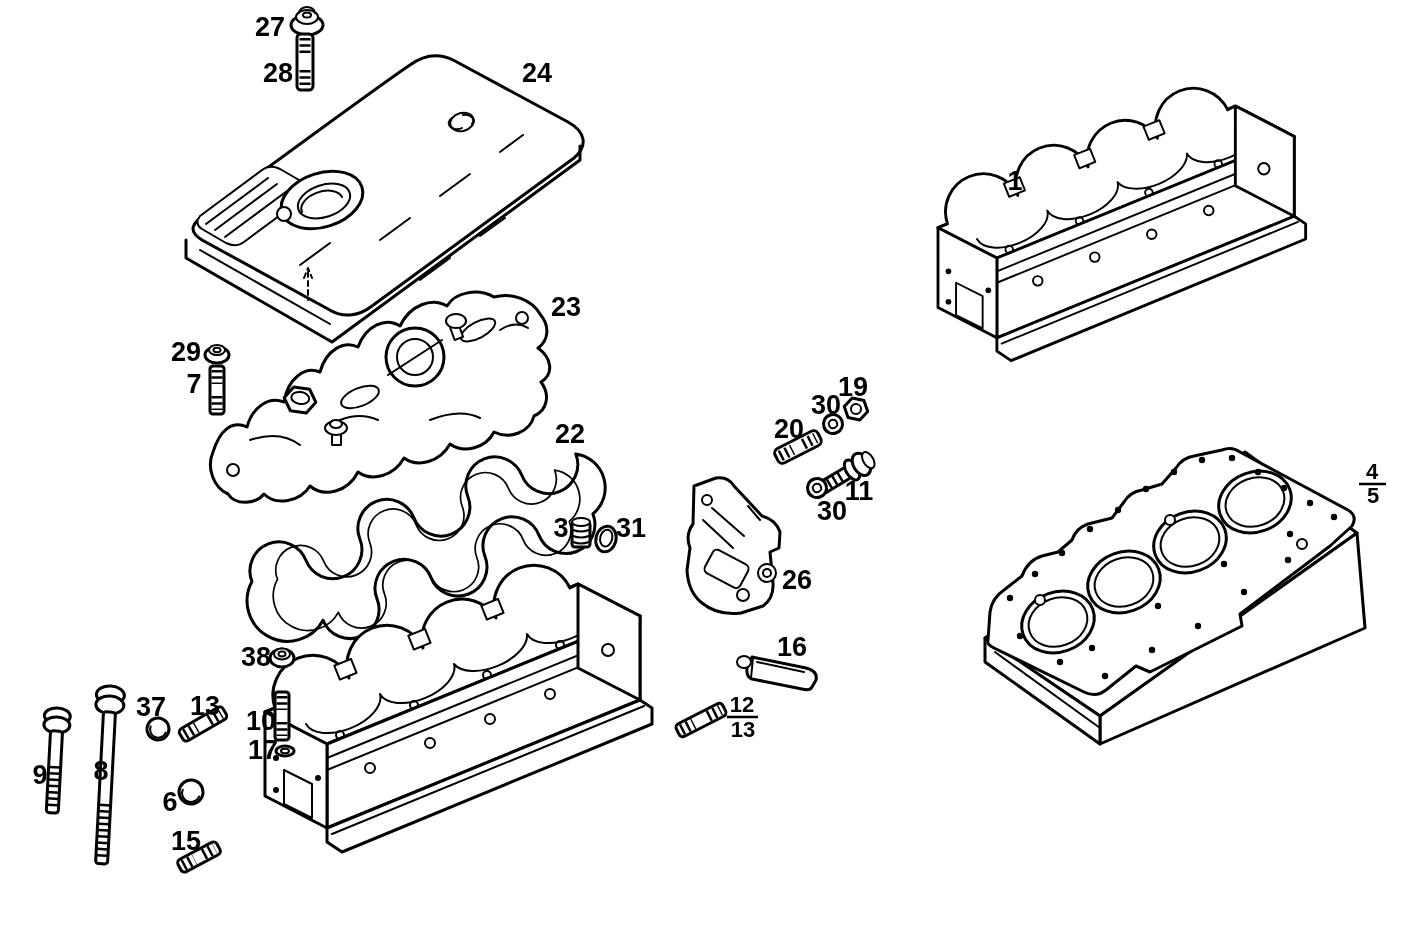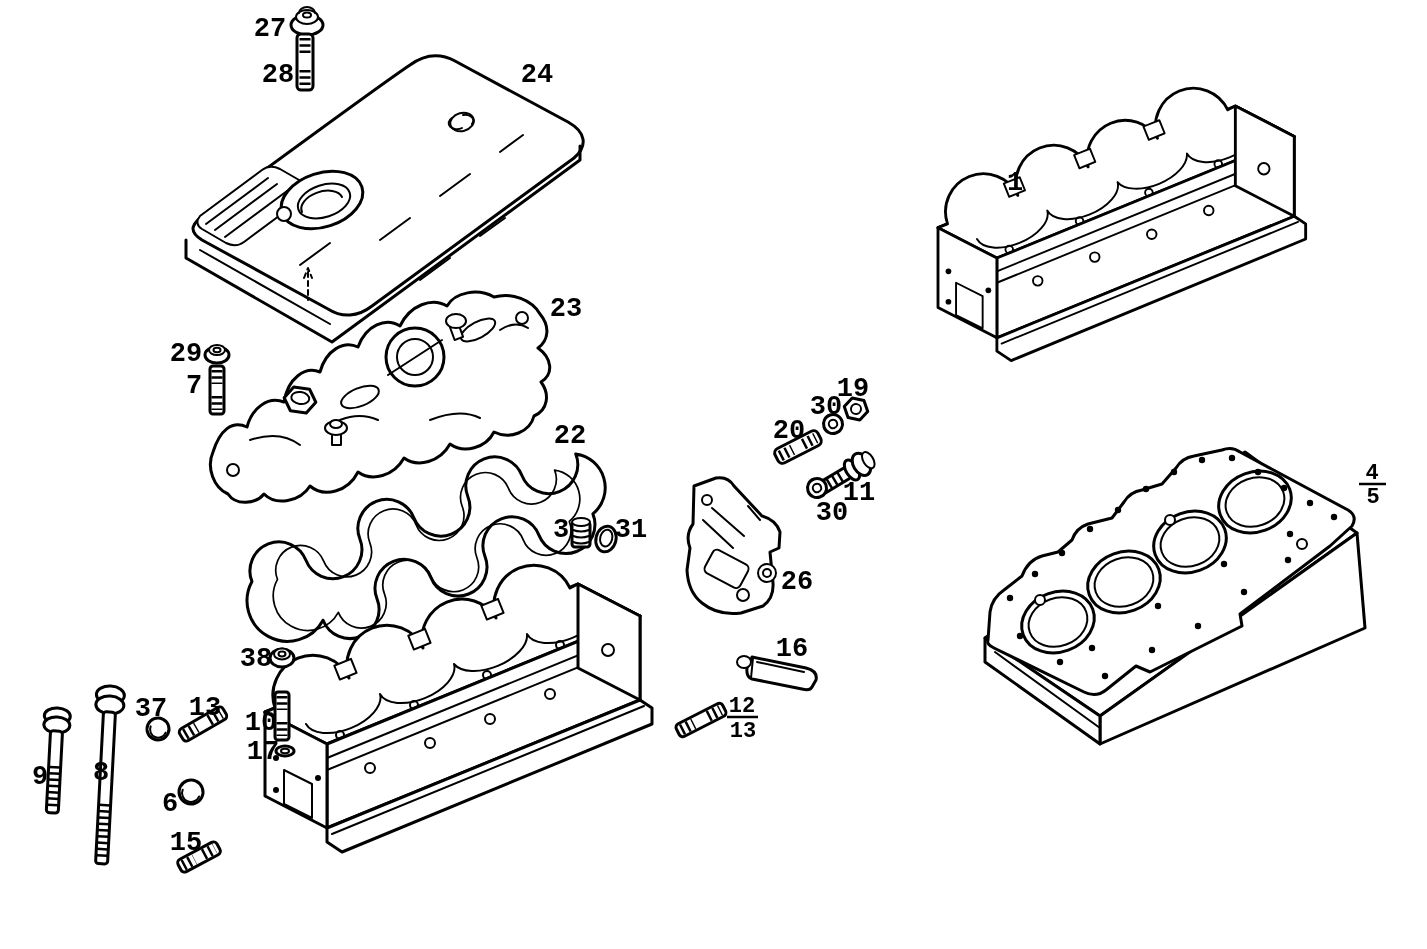--- a/index.html
+++ b/index.html
@@ -1,17 +1,17 @@
 <!DOCTYPE html>
 <html><head>
 <meta charset="utf-8">
 <style>
   html,body{margin:0;padding:0;background:#ffffff;}
   .stage{position:relative;width:1427px;height:949px;background:#ffffff;overflow:hidden;
-         font-family:Liberation Mono, monospace;}
+         font-family:Liberation Sans, sans-serif;}
   svg{display:block;}
   .ln{fill:none;stroke:#000000;stroke-width:3;stroke-linecap:round;stroke-linejoin:round;}
   .ln2{fill:none;stroke:#000000;stroke-width:2;stroke-linecap:round;stroke-linejoin:round;}
   .wh{fill:#ffffff;stroke:#000000;stroke-width:3;stroke-linejoin:round;}
   .wh2{fill:#ffffff;stroke:#000000;stroke-width:2;stroke-linejoin:round;}
   .thr{stroke:#000000;stroke-width:11;stroke-dasharray:2.5 3.8;fill:none;}
   .dot{fill:#000000;stroke:none;}
   .lbl{font-weight:bold;font-size:27px;fill:#000000;}
   .lblf{font-weight:bold;font-size:22px;fill:#000000;}
 </style>

